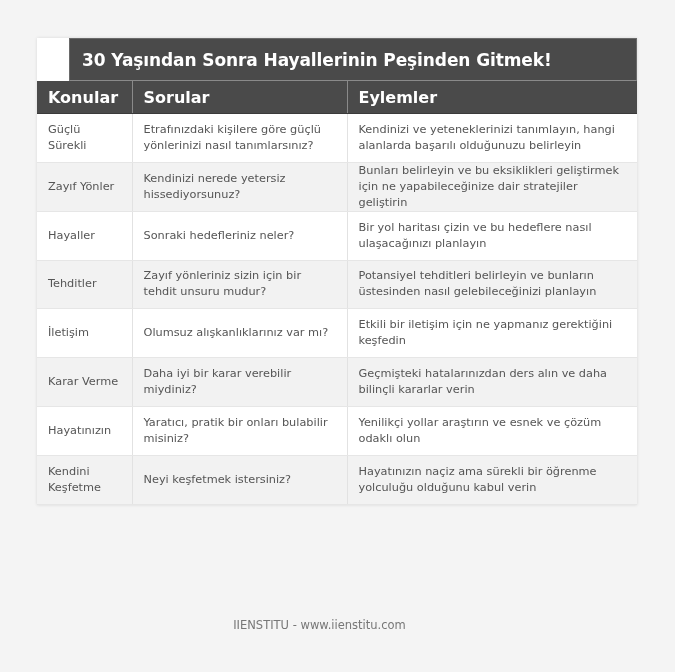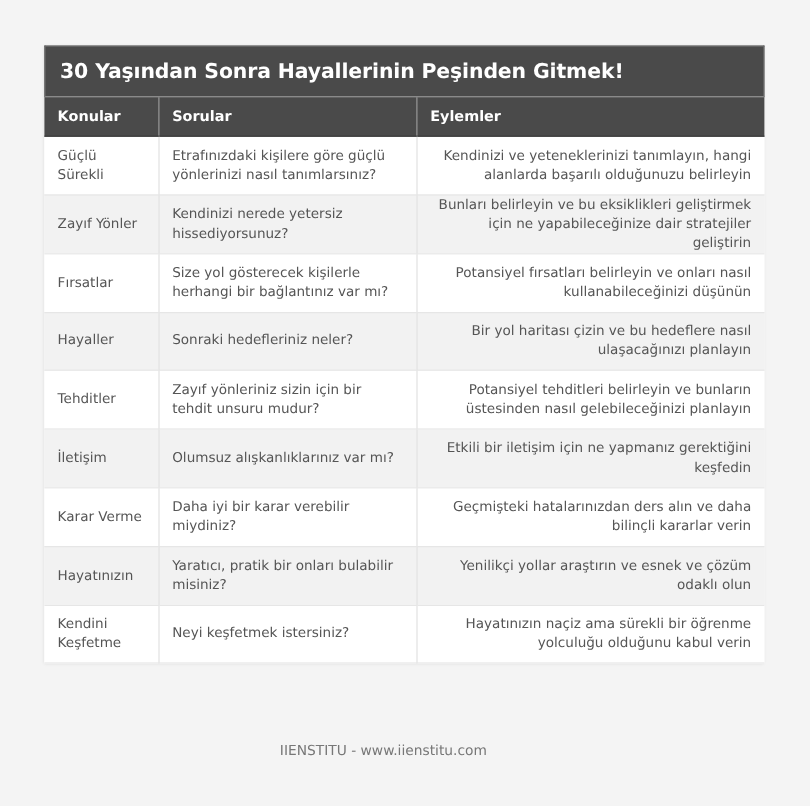--- a/index.html
+++ b/index.html
@@ -29,53 +29,54 @@
       height: 43px;
       box-sizing: border-box;
       padding: 0 12px;
       display: flex;
       align-items: center;
       font-size: 17px;
       font-weight: bold;
       border: 1px solid #6a6a6a;
       border-bottom: 1px solid #8a8a8a;
       letter-spacing: -0.1px;
+      margin-left: 32px;
     }
     table {
       width: 600px;
       border-collapse: collapse;
       table-layout: fixed;
     }
     col.c1 { width: 95px; }
     col.c2 { width: 215px; }
     col.c3 { width: 290px; }
     thead th {
       background: #4a4a4a;
       color: #ffffff;
-      font-size: 12px;
+      font-size: 16px;
       font-weight: bold;
       text-align: left;
       height: 32px;
       padding: 0 11px;
       border-right: 1px solid #8a8a8a;
       border-bottom: 1px solid #3a3a3a;
     }
     thead th:last-child { border-right: none; }
     tbody td {
       font-size: 11.3px;
       line-height: 16px;
       padding: 0 11px;
       height: 48.8px;
       box-sizing: border-box;
       vertical-align: middle;
       border-right: 1px solid #e2e2e2;
       border-bottom: 1px solid #e6e6e6;
       color: #555555;
     }
-    tbody td:last-child { border-right: none; text-align: right; }
+    tbody td:last-child { border-right: none; }
     tbody tr:nth-child(even) td { background: #f2f2f2; }
     tbody tr:nth-child(odd) td { background: #ffffff; }
     .footer {
       position: absolute;
       left: 0;
       top: 618px;
       width: 639px;
       text-align: center;
       font-size: 11.5px;
       color: #777777;
@@ -104,25 +105,20 @@
         <td>Güçlü Sürekli</td>
         <td>Etrafınızdaki kişilere göre güçlü yönlerinizi nasıl tanımlarsınız?</td>
         <td>Kendinizi ve yeteneklerinizi tanımlayın, hangi alanlarda başarılı olduğunuzu belirleyin</td>
       </tr>
       <tr>
         <td>Zayıf Yönler</td>
         <td>Kendinizi nerede yetersiz hissediyorsunuz?</td>
         <td>Bunları belirleyin ve bu eksiklikleri geliştirmek için ne yapabileceğinize dair stratejiler geliştirin</td>
       </tr>
       <tr>
-        <td>Fırsatlar</td>
-        <td>Size yol gösterecek kişilerle herhangi bir bağlantınız var mı?</td>
-        <td>Potansiyel fırsatları belirleyin ve onları nasıl kullanabileceğinizi düşünün</td>
-      </tr>
-      <tr>
         <td>Hayaller</td>
         <td>Sonraki hedefleriniz neler?</td>
         <td>Bir yol haritası çizin ve bu hedeflere nasıl ulaşacağınızı planlayın</td>
       </tr>
       <tr>
         <td>Tehditler</td>
         <td>Zayıf yönleriniz sizin için bir tehdit unsuru mudur?</td>
         <td>Potansiyel tehditleri belirleyin ve bunların üstesinden nasıl gelebileceğinizi planlayın</td>
       </tr>
       <tr>

